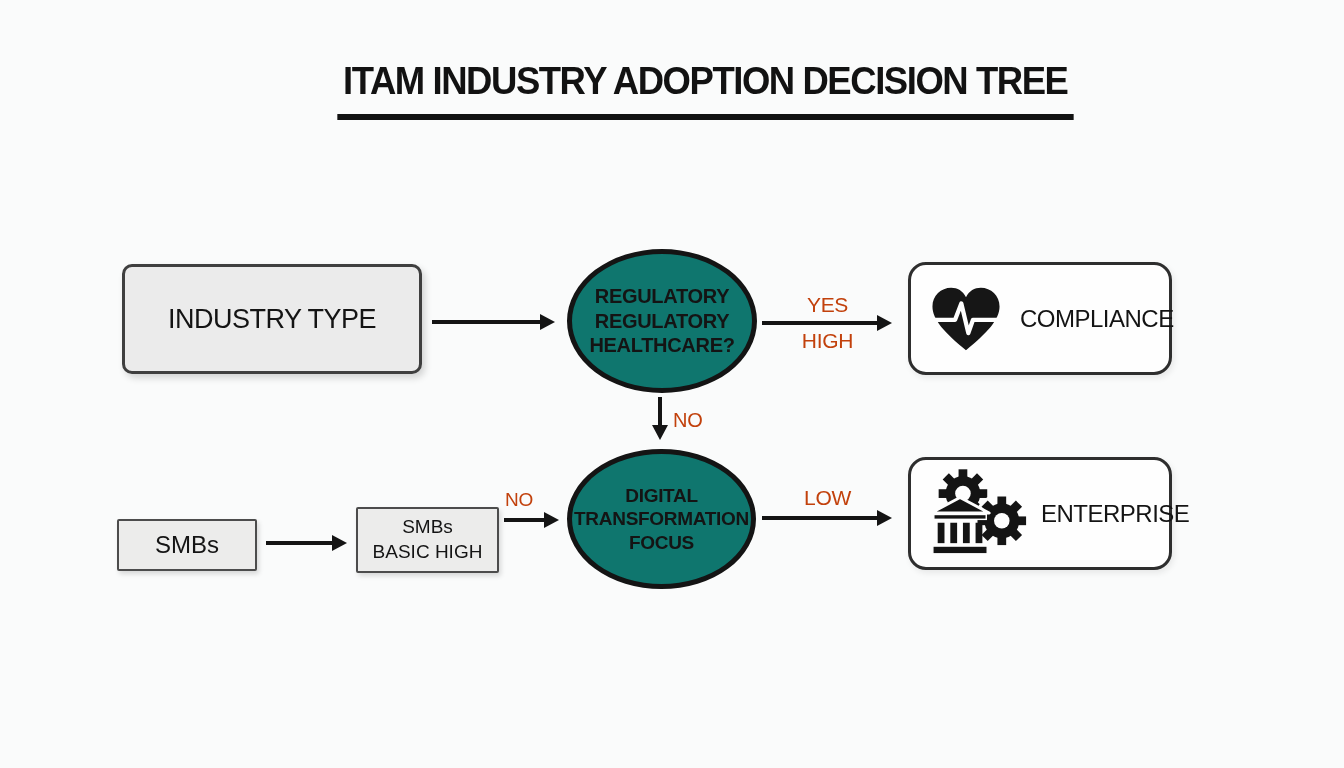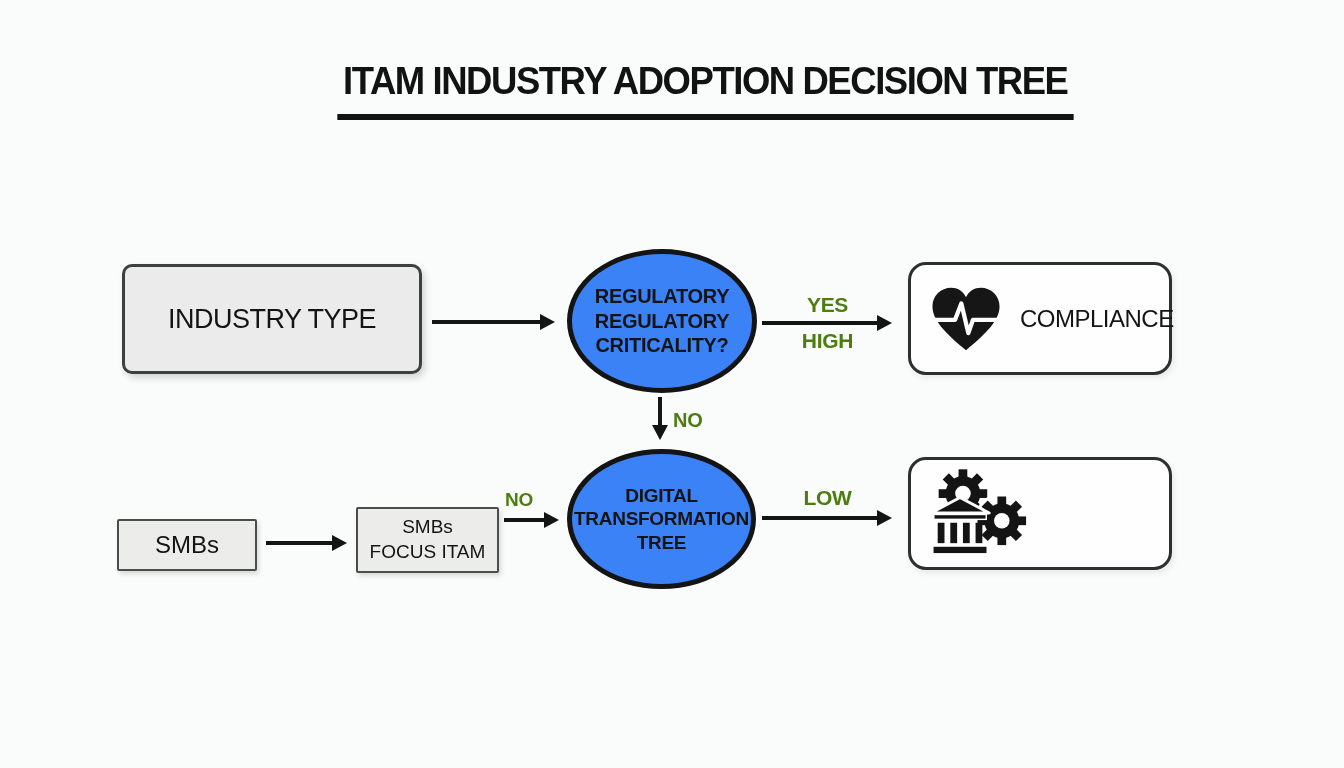--- a/index.html
+++ b/index.html
@@ -30,37 +30,37 @@
     background:#ececeb; border:2px solid #4c4c4c; border-radius:2px;
     box-shadow:2px 3px 5px rgba(0,0,0,.14);
   }
   .result-box {
     background:#fefefe; border:3px solid #2e2e2e; border-radius:18px;
     justify-content:flex-start; padding-left:16px;
     box-shadow:2px 3px 6px rgba(0,0,0,.08);
   }
   .ellipse {
     position:absolute; display:flex; flex-direction:column; align-items:center;
-    justify-content:center; background:#3b82f6; border:5px solid #141414;
+    justify-content:center; background:#0f766e; border:5px solid #141414;
     border-radius:50%; font-weight:bold; text-align:center; box-sizing:border-box;
     line-height:1.22; letter-spacing:-0.3px;
   }
 
   
   .arrow-h { position:absolute; height:4px; background:#141414; }
   .arrow-h::after {
     content:""; position:absolute; left:100%; top:50%; transform:translateY(-50%);
     border-left:15px solid #141414; border-top:8px solid transparent; border-bottom:8px solid transparent;
   }
   .arrow-v { position:absolute; width:4px; background:#141414; }
   .arrow-v::after {
     content:""; position:absolute; top:100%; left:50%; transform:translateX(-50%);
     border-top:15px solid #141414; border-left:8px solid transparent; border-right:8px solid transparent;
   }
-  .edge-label { position:absolute; font-weight:bold; color:#4d7c0f; text-align:center; letter-spacing:-0.3px; }
+  .edge-label { position:absolute; font-weight:normal; color:#c2410c; text-align:center; letter-spacing:-0.3px; }
 
   
   #industry-box   { left:122px; top:264px; width:300px; height:110px; font-size:27px; letter-spacing:-0.5px; }
   #arrow-industry { left:432px; top:320px; width:108px; }
 
   #ellipse-regulatory { left:567px; top:249px; width:190px; height:144px; font-size:20px; }
 
   #label-yes   { left:762px; top:293px; width:131px; font-size:21px; }
   #arrow-yes   { left:762px; top:321px; width:115px; }
   #label-high  { left:762px; top:329px; width:131px; font-size:21px; }
@@ -101,21 +101,21 @@
 
   <div class="box gray-box" id="industry-box">
     <span>INDUSTRY TYPE</span>
   </div>
 
   <div class="arrow-h" id="arrow-industry"></div>
 
   <div class="ellipse" id="ellipse-regulatory">
     <span>REGULATORY</span>
     <span>REGULATORY</span>
-    <span>CRITICALITY?</span>
+    <span>HEALTHCARE?</span>
   </div>
 
   <div class="edge-label" id="label-yes">YES</div>
   <div class="arrow-h" id="arrow-yes"></div>
   <div class="edge-label" id="label-high">HIGH</div>
 
   <div class="box result-box" id="healthcare-box">
     <span class="icon-slot">
       <svg width="78" height="72" viewBox="0 0 100 92" aria-hidden="true">
         <path d="M50 86 C23 64 7 47 7 30 C7 16 18 6 31 6 C39 6 46 10 50 18 C54 10 61 6 69 6 C82 6 93 16 93 30 C93 47 77 64 50 86 Z" fill="#161616"></path>
@@ -125,30 +125,30 @@
     <span class="node-text">COMPLIANCE</span>
   </div>
 
   <div class="arrow-v" id="arrow-no-down"></div>
   <div class="edge-label" id="label-no-down">NO</div>
 
 
   <div class="ellipse" id="ellipse-digital">
     <span>DIGITAL</span>
     <span>TRANSFORMATION</span>
-    <span>TREE</span>
+    <span>FOCUS</span>
   </div>
 
   <div class="box gray-box-sm" id="smbs-box">
     <span>SMBs</span>
   </div>
   <div class="arrow-h" id="arrow-smbs"></div>
   <div class="box gray-box-sm" id="smbs-basic-box">
     <span>SMBs</span>
-    <span>FOCUS ITAM</span>
+    <span>BASIC HIGH</span>
   </div>
   <div class="edge-label" id="label-no-smb">NO</div>
   <div class="arrow-h" id="arrow-no-smb"></div>
 
   <div class="edge-label" id="label-low">LOW</div>
   <div class="arrow-h" id="arrow-low"></div>
 
   <div class="box result-box" id="enterprise-box">
     <span class="icon-slot">
       <svg width="102" height="90" viewBox="0 0 105 92" aria-hidden="true">
@@ -177,15 +177,16 @@
           <polygon points="34,29 64,45 4,45" fill="#141414" stroke="#fefefe" stroke-width="3" stroke-linejoin="round"></polygon>
           <rect x="7" y="46.5" width="54" height="5" fill="#141414" stroke="#fefefe" stroke-width="1.5"></rect>
           <rect x="11" y="55" width="7" height="21" fill="#141414"></rect>
           <rect x="24" y="55" width="7" height="21" fill="#141414"></rect>
           <rect x="37" y="55" width="7" height="21" fill="#141414"></rect>
           <rect x="50" y="55" width="7" height="21" fill="#141414"></rect>
           <rect x="6" y="79" width="56" height="8" fill="#141414" stroke="#fefefe" stroke-width="1.5"></rect>
         </g>
       </svg>
     </span>
+    <span class="node-text">ENTERPRISE</span>
   </div>
 
 </div>
 
 </body></html>

